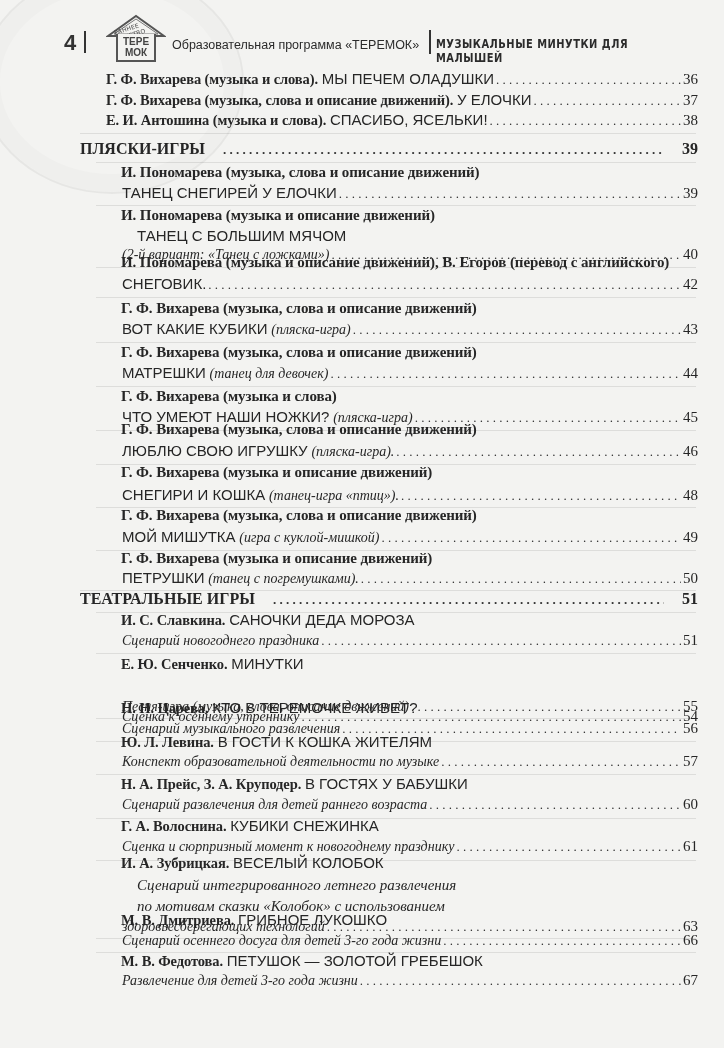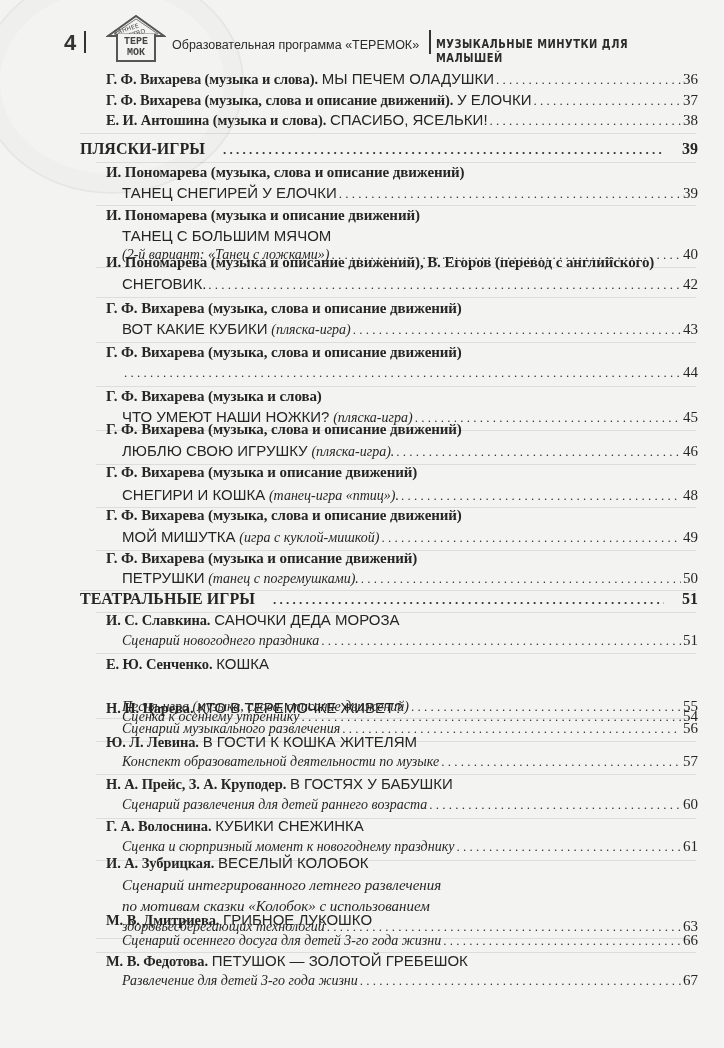--- a/index.html
+++ b/index.html
@@ -30,21 +30,21 @@
     .logo {
       position: absolute; left: 106px; top: 14px; width: 60px; height: 48px;
     }
     .logo-roof {
       position: absolute; left: 0; top: 0; width: 60px; height: 24px;
     }
     .logo-body {
       position: absolute; left: 10px; top: 20px; width: 40px; height: 28px;
       border: 2px solid #555; border-top: none; box-sizing: border-box;
       background: #f3f3f1;
-      font-family: Liberation Mono, monospace; font-weight: bold;
+      font-family: Liberation Sans, sans-serif; font-weight: bold;
       font-size: 10px; line-height: 11px; text-align: center; color: #444;
       padding-top: 2px;
     }
     .logo-tag {
       position: absolute; left: 8px; top: 7px; font-size: 6px;
       font-family: "DejaVu Sans", sans-serif; color: #444;
       transform: rotate(-18deg);
       letter-spacing: 0.2px;
     }
     .program {
@@ -76,21 +76,21 @@
       letter-spacing: 0;
     }
     .row .pg { flex: 0 0 auto; font-size: 15px; }
     .author { font-weight: bold; font-size: 14.5px; letter-spacing: -0.1px; }
     .title-plain { font-family: "Liberation Sans", "DejaVu Sans", sans-serif; font-size: 15px; transform-origin: left; }
     .note { font-style: italic; font-size: 14px; }
     .section { font-weight: bold; font-size: 16px; gap: 16px; }
     .section .dots::before { font-weight: bold; }
     .section .pg { font-weight: bold; font-size: 16px; }
     .line {
-      position: absolute; font-size: 15px; white-space: nowrap;
+      position: absolute; font-size: 15px; white-space: nowrap; margin-left: 15px;
     }
     .rule {
       position: absolute; height: 1px; background: rgba(0,0,0,0.09);
     }
   </style>
 </head>
 <body>
 
 <div class="bg-swirl"></div>
 
@@ -167,20 +167,21 @@
   <div class="line author" style="left:106px; top:300px;">Г. Ф. Вихарева  (музыка, слова и описание движений)</div>
   <div class="row" style="left:122px; right:26px; top:320px;">
     <span class="txt"><span class="title-plain">ВОТ КАКИЕ КУБИКИ</span> <span class="note">(пляска-игра)</span></span>
     <span class="dots"></span>
     <span class="pg">43</span>
   </div>
   <div class="rule" style="left:96px; right:28px; top:342px;"></div>
 
   <div class="line author" style="left:106px; top:344px;">Г. Ф. Вихарева (музыка, слова и описание движений)</div>
   <div class="row" style="left:122px; right:26px; top:364px;">
+    <span class="txt"><span class="title-plain">МАТРЕШКИ</span> <span class="note">(танец для девочек)</span></span>
     <span class="dots"></span>
     <span class="pg">44</span>
   </div>
   <div class="rule" style="left:96px; right:28px; top:386px;"></div>
 
   <div class="line author" style="left:106px; top:388px;">Г. Ф. Вихарева (музыка и слова)</div>
   <div class="row" style="left:122px; right:26px; top:408px;">
     <span class="txt"><span class="title-plain">ЧТО УМЕЮТ НАШИ НОЖКИ?</span> <span class="note">(пляска-игра)</span></span>
     <span class="dots"></span>
     <span class="pg">45</span>
@@ -227,21 +228,21 @@
   <div class="rule" style="left:96px; right:28px; top:612px;"></div>
 
   <div class="line" style="left:106px; top:611px;"><span class="author">И. С. Славкина.</span> <span class="title-plain">САНОЧКИ ДЕДА МОРОЗА</span></div>
   <div class="row" style="left:122px; right:26px; top:632px;">
     <span class="txt note">Сценарий новогоднего праздника</span>
     <span class="dots"></span>
     <span class="pg">51</span>
   </div>
   <div class="rule" style="left:96px; right:28px; top:653px;"></div>
 
-  <div class="line" style="left:106px; top:655px;"><span class="author">Е. Ю. Сенченко.</span> <span class="title-plain">КОШКА</span></div>
+  <div class="line" style="left:106px; top:655px;"><span class="author">Е. Ю. Сенченко.</span> <span class="title-plain">МИНУТКИ</span></div>
   <div class="row" style="left:122px; right:26px; top:708px;">
     <span class="txt note">Сценка к осеннему утреннику</span>
     <span class="dots"></span>
     <span class="pg">54</span>
   </div>
   <div class="row" style="left:122px; right:26px; top:698px;">
     <span class="txt note">Песня-игра (музыка, слова, описание движений)</span>
     <span class="dots"></span>
     <span class="pg">55</span>
   </div>

